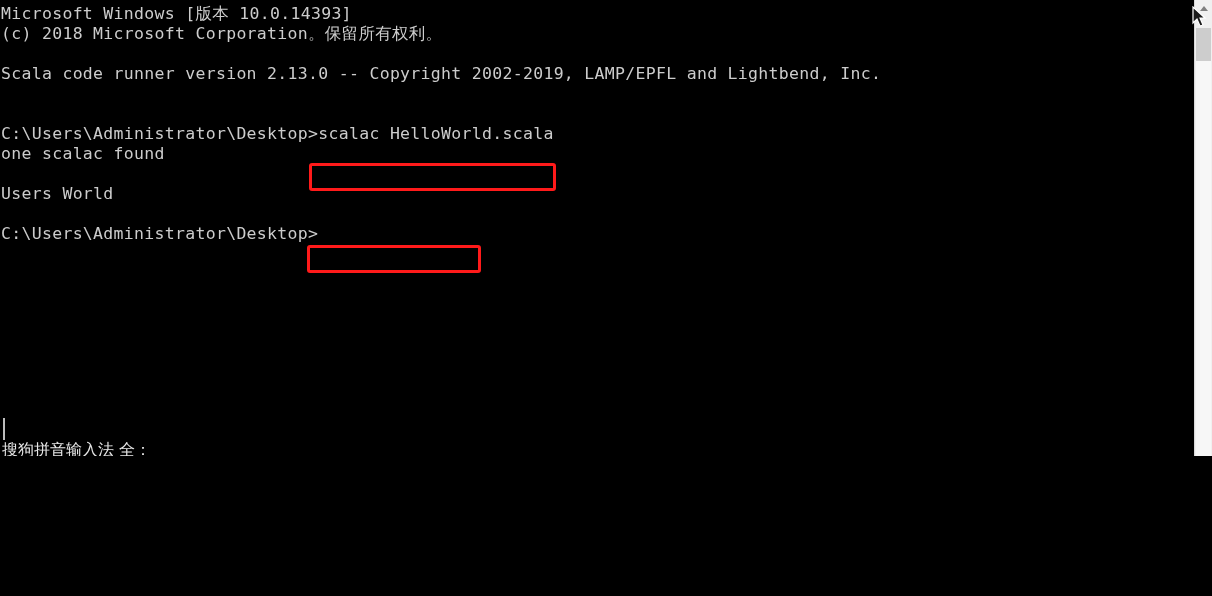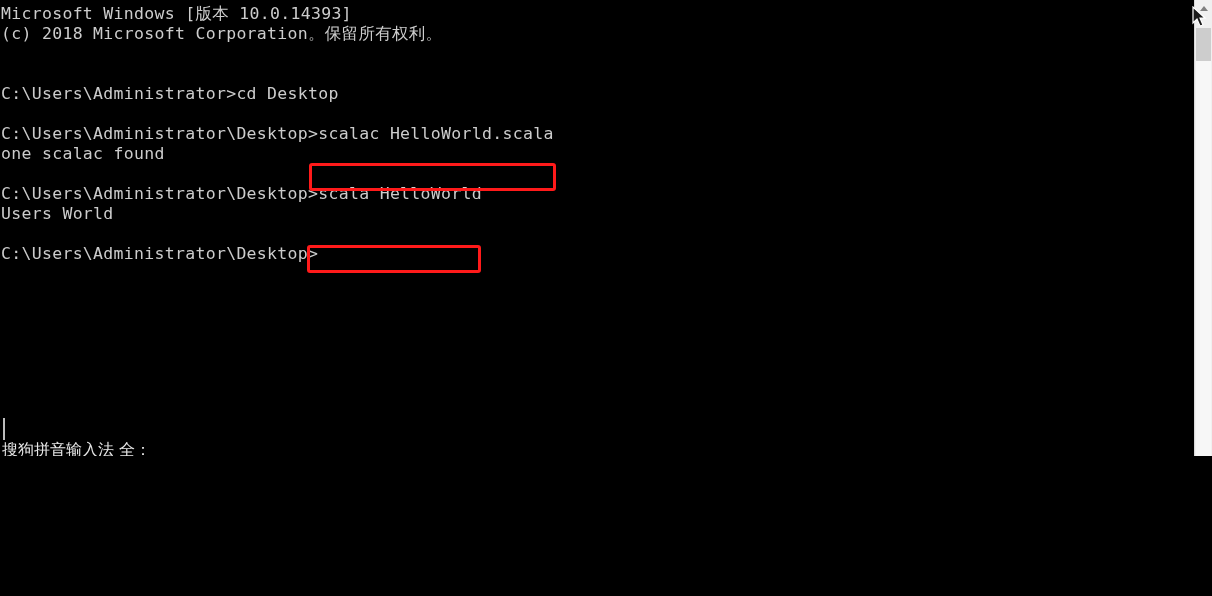--- a/index.html
+++ b/index.html
@@ -175,27 +175,26 @@
 
 <div id="screen">
 
   <div class="top-strip"></div>
   <div class="top-strip-dark"></div>
 
   <div id="console">
       <div class="line">Microsoft Windows [版本 10.0.14393]</div>
       <div class="line">(c) 2018 Microsoft Corporation。保留所有权利。</div>
       <div class="line blank"> </div>
-      <div class="line blank"> </div>
-      <div class="line">C:\Users\Administrator&gt;cd Desktop</div>
+      <div class="line">Scala code runner version 2.13.0 -- Copyright 2002-2019, LAMP/EPFL and Lightbend, Inc.</div>
+      <div class="line blank"> </div>
       <div class="line blank"> </div>
       <div class="line">C:\Users\Administrator\Desktop&gt;scalac HelloWorld.scala</div>
       <div class="line">one scalac found</div>
       <div class="line blank"> </div>
-      <div class="line">C:\Users\Administrator\Desktop&gt;scala HelloWorld</div>
       <div class="line">Users World</div>
       <div class="line blank"> </div>
       <div class="line">C:\Users\Administrator\Desktop&gt;</div>
     </div>
 
   <div class="redbox" id="redbox-scalac" style="border-color: rgb(255, 26, 26);"></div>
   <div class="redbox" id="redbox-scala-run" style="border-color: rgb(255, 26, 26);"></div>
 
   <div id="scrollbar">
     <div class="sb-btn up">

